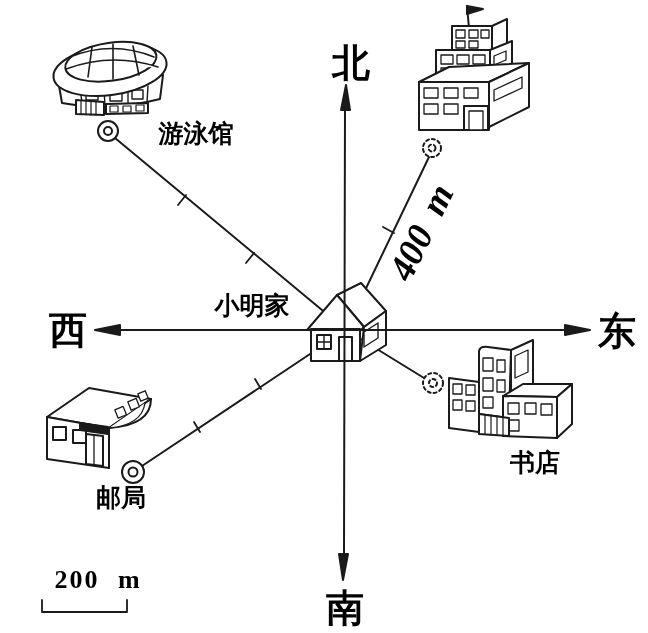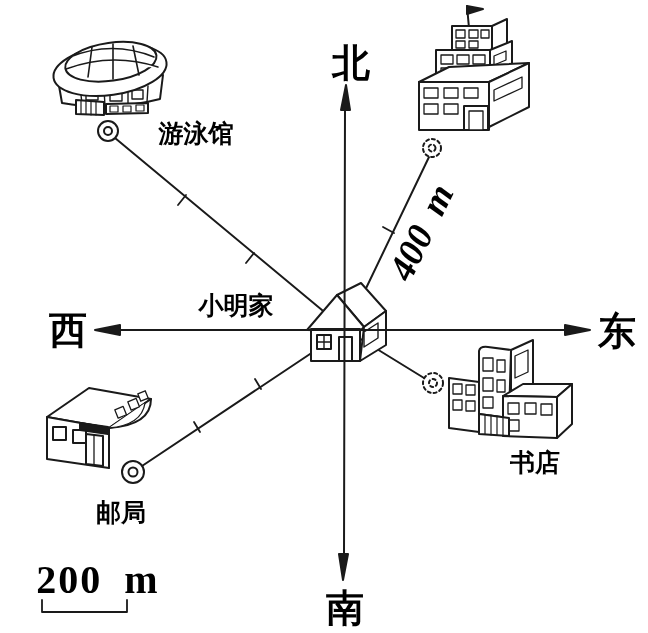--- a/index.html
+++ b/index.html
@@ -9,21 +9,21 @@
     overflow:hidden;
   }
   #artwork{position:absolute;left:0;top:0;}
   .lbl{
     position:absolute;transform:translate(-50%,-50%);
     white-space:nowrap;color:#000;font-weight:600;line-height:1;
     font-family:"Liberation Serif","DejaVu Serif",serif;
   }
   .compass-lbl{font-size:38px;}
   .place-lbl{font-size:25px;}
-  .scale-lbl{font-size:40px;font-weight:600;letter-spacing:2px;word-spacing:10px;text-align:right;}
+  .scale-lbl{font-size:26px;font-weight:600;letter-spacing:2px;word-spacing:10px;text-align:right;}
   .dist-lbl{
     font-size:37px;font-style:italic;font-weight:600;word-spacing:8px;
     transform:translate(-50%,-50%) rotate(-64deg);
   }
 </style>
 </head>
 <body>
 
 <div id="stage">
 
@@ -194,20 +194,20 @@
       <path d="M42,600 L42,612 L127,612 L127,600"></path>
     </g>
   </svg>
 
   <div class="lbl compass-lbl" style="left:351px;top:63px">北</div>
   <div class="lbl compass-lbl" style="left:345px;top:608px">南</div>
   <div class="lbl compass-lbl" style="left:68px;top:330px">西</div>
   <div class="lbl compass-lbl" style="left:617px;top:331px">东</div>
 
   <div class="lbl place-lbl" style="left:196px;top:133px">游泳馆</div>
-  <div class="lbl place-lbl" style="left:236px;top:305px">小明家</div>
+  <div class="lbl place-lbl" style="left:252px;top:305px">小明家</div>
   <div class="lbl place-lbl" style="left:535px;top:462px">书店</div>
-  <div class="lbl place-lbl" style="left:121px;top:512px">邮局</div>
+  <div class="lbl place-lbl" style="left:121px;top:497px">邮局</div>
 
   <div class="lbl dist-lbl" style="left:421px;top:232px">400 m</div>
 
   <div class="lbl scale-lbl" style="left:98px;top:580px">200 m</div>
 </div>
 
 </body></html>

